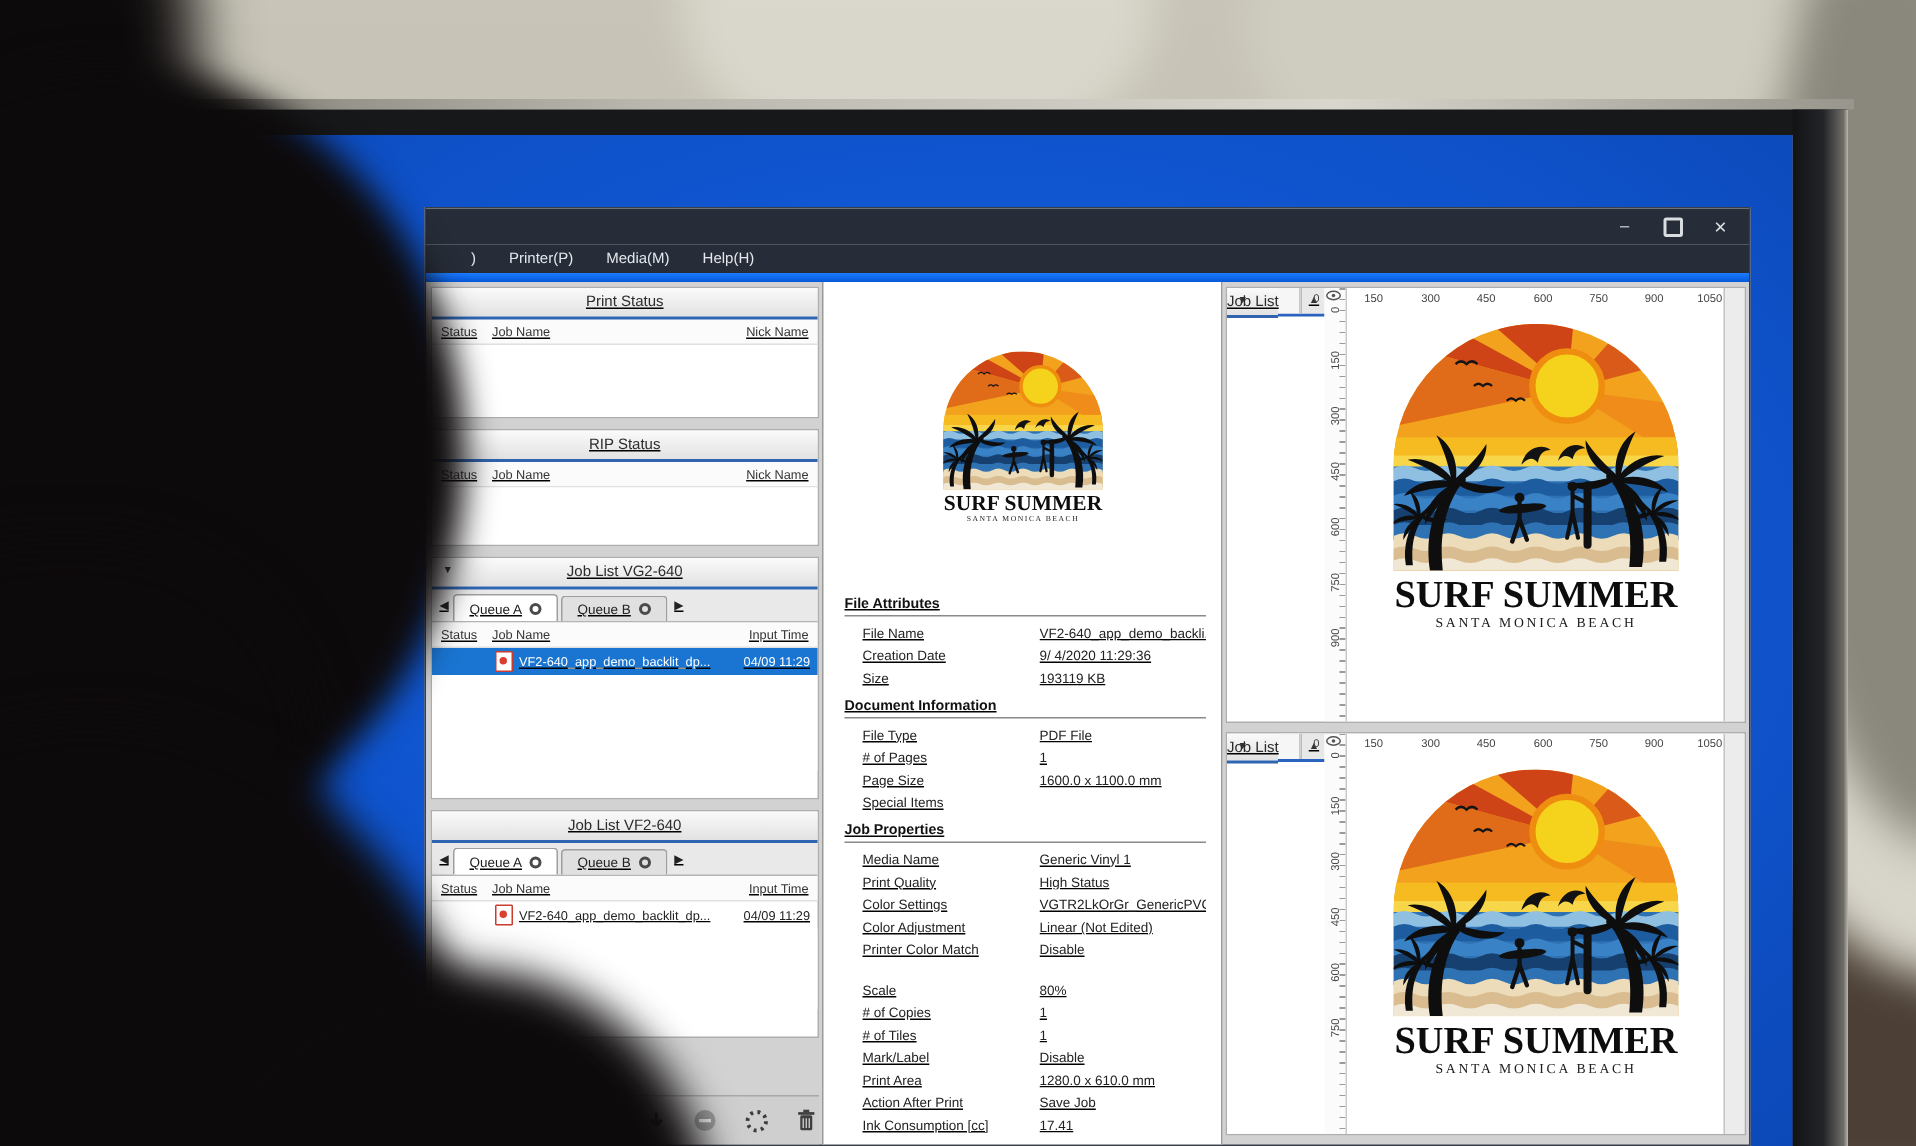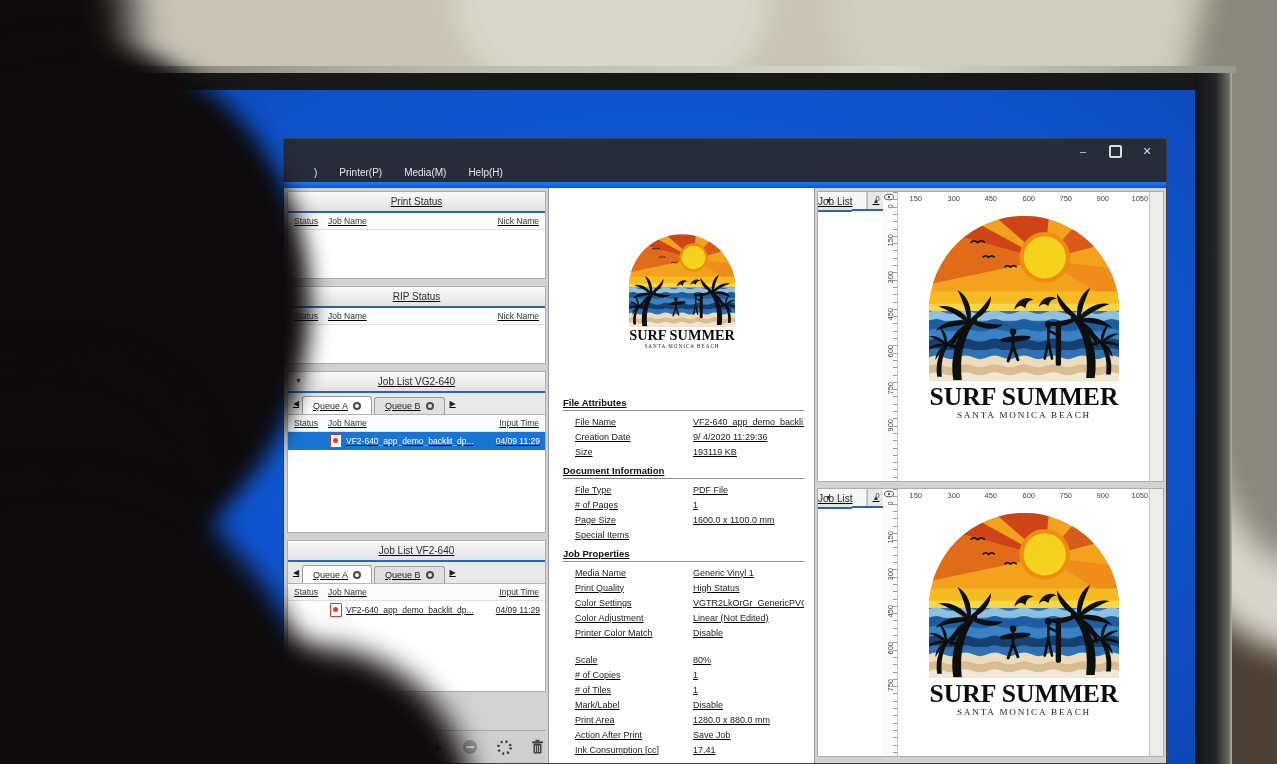--- a/index.html
+++ b/index.html
@@ -373,21 +373,21 @@
           <div class="prop-row">
               <span class="pl"># of Tiles</span>
               <span class="pv">1</span>
             </div>
           <div class="prop-row">
               <span class="pl">Mark/Label</span>
               <span class="pv">Disable</span>
             </div>
           <div class="prop-row">
               <span class="pl">Print Area</span>
-              <span class="pv">1280.0 x 880.0 mm</span>
+              <span class="pv">1280.0 x 610.0 mm</span>
             </div>
           <div class="prop-row">
               <span class="pl">Action After Print</span>
               <span class="pv">Save Job</span>
             </div>
           <div class="prop-row">
               <span class="pl">Ink Consumption [cc]</span>
               <span class="pv">17.41</span>
             </div>
         </div>

